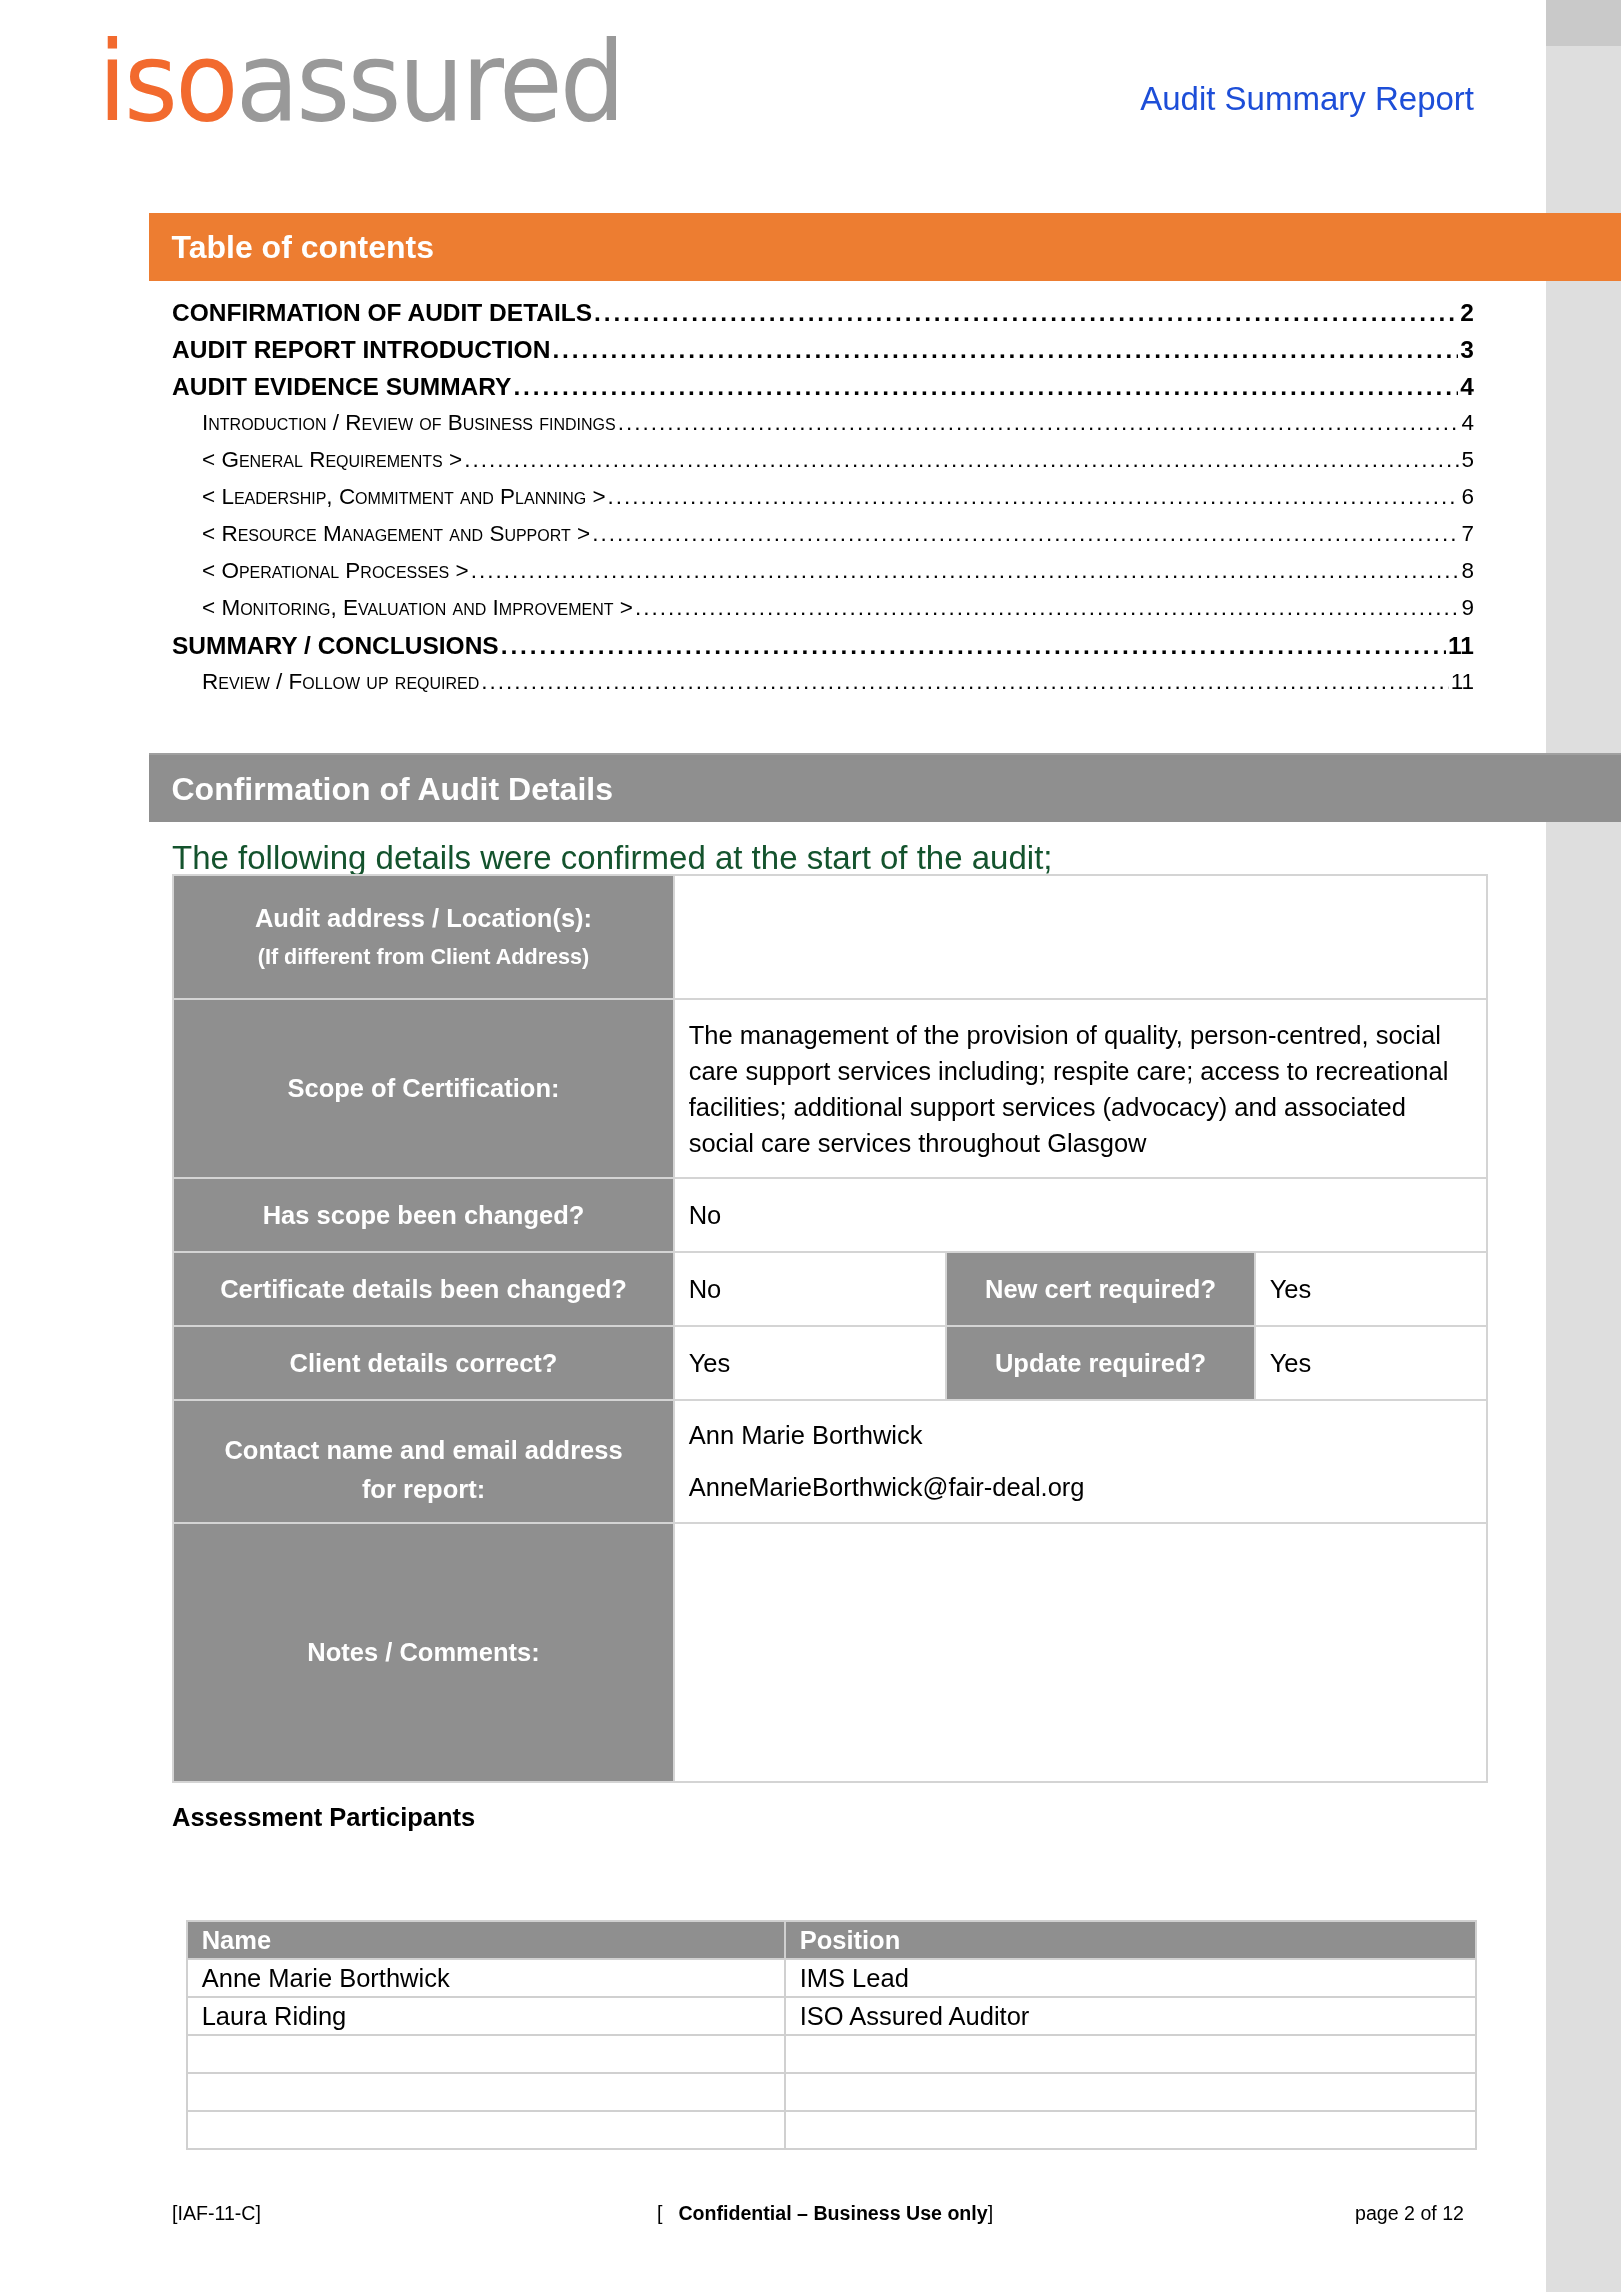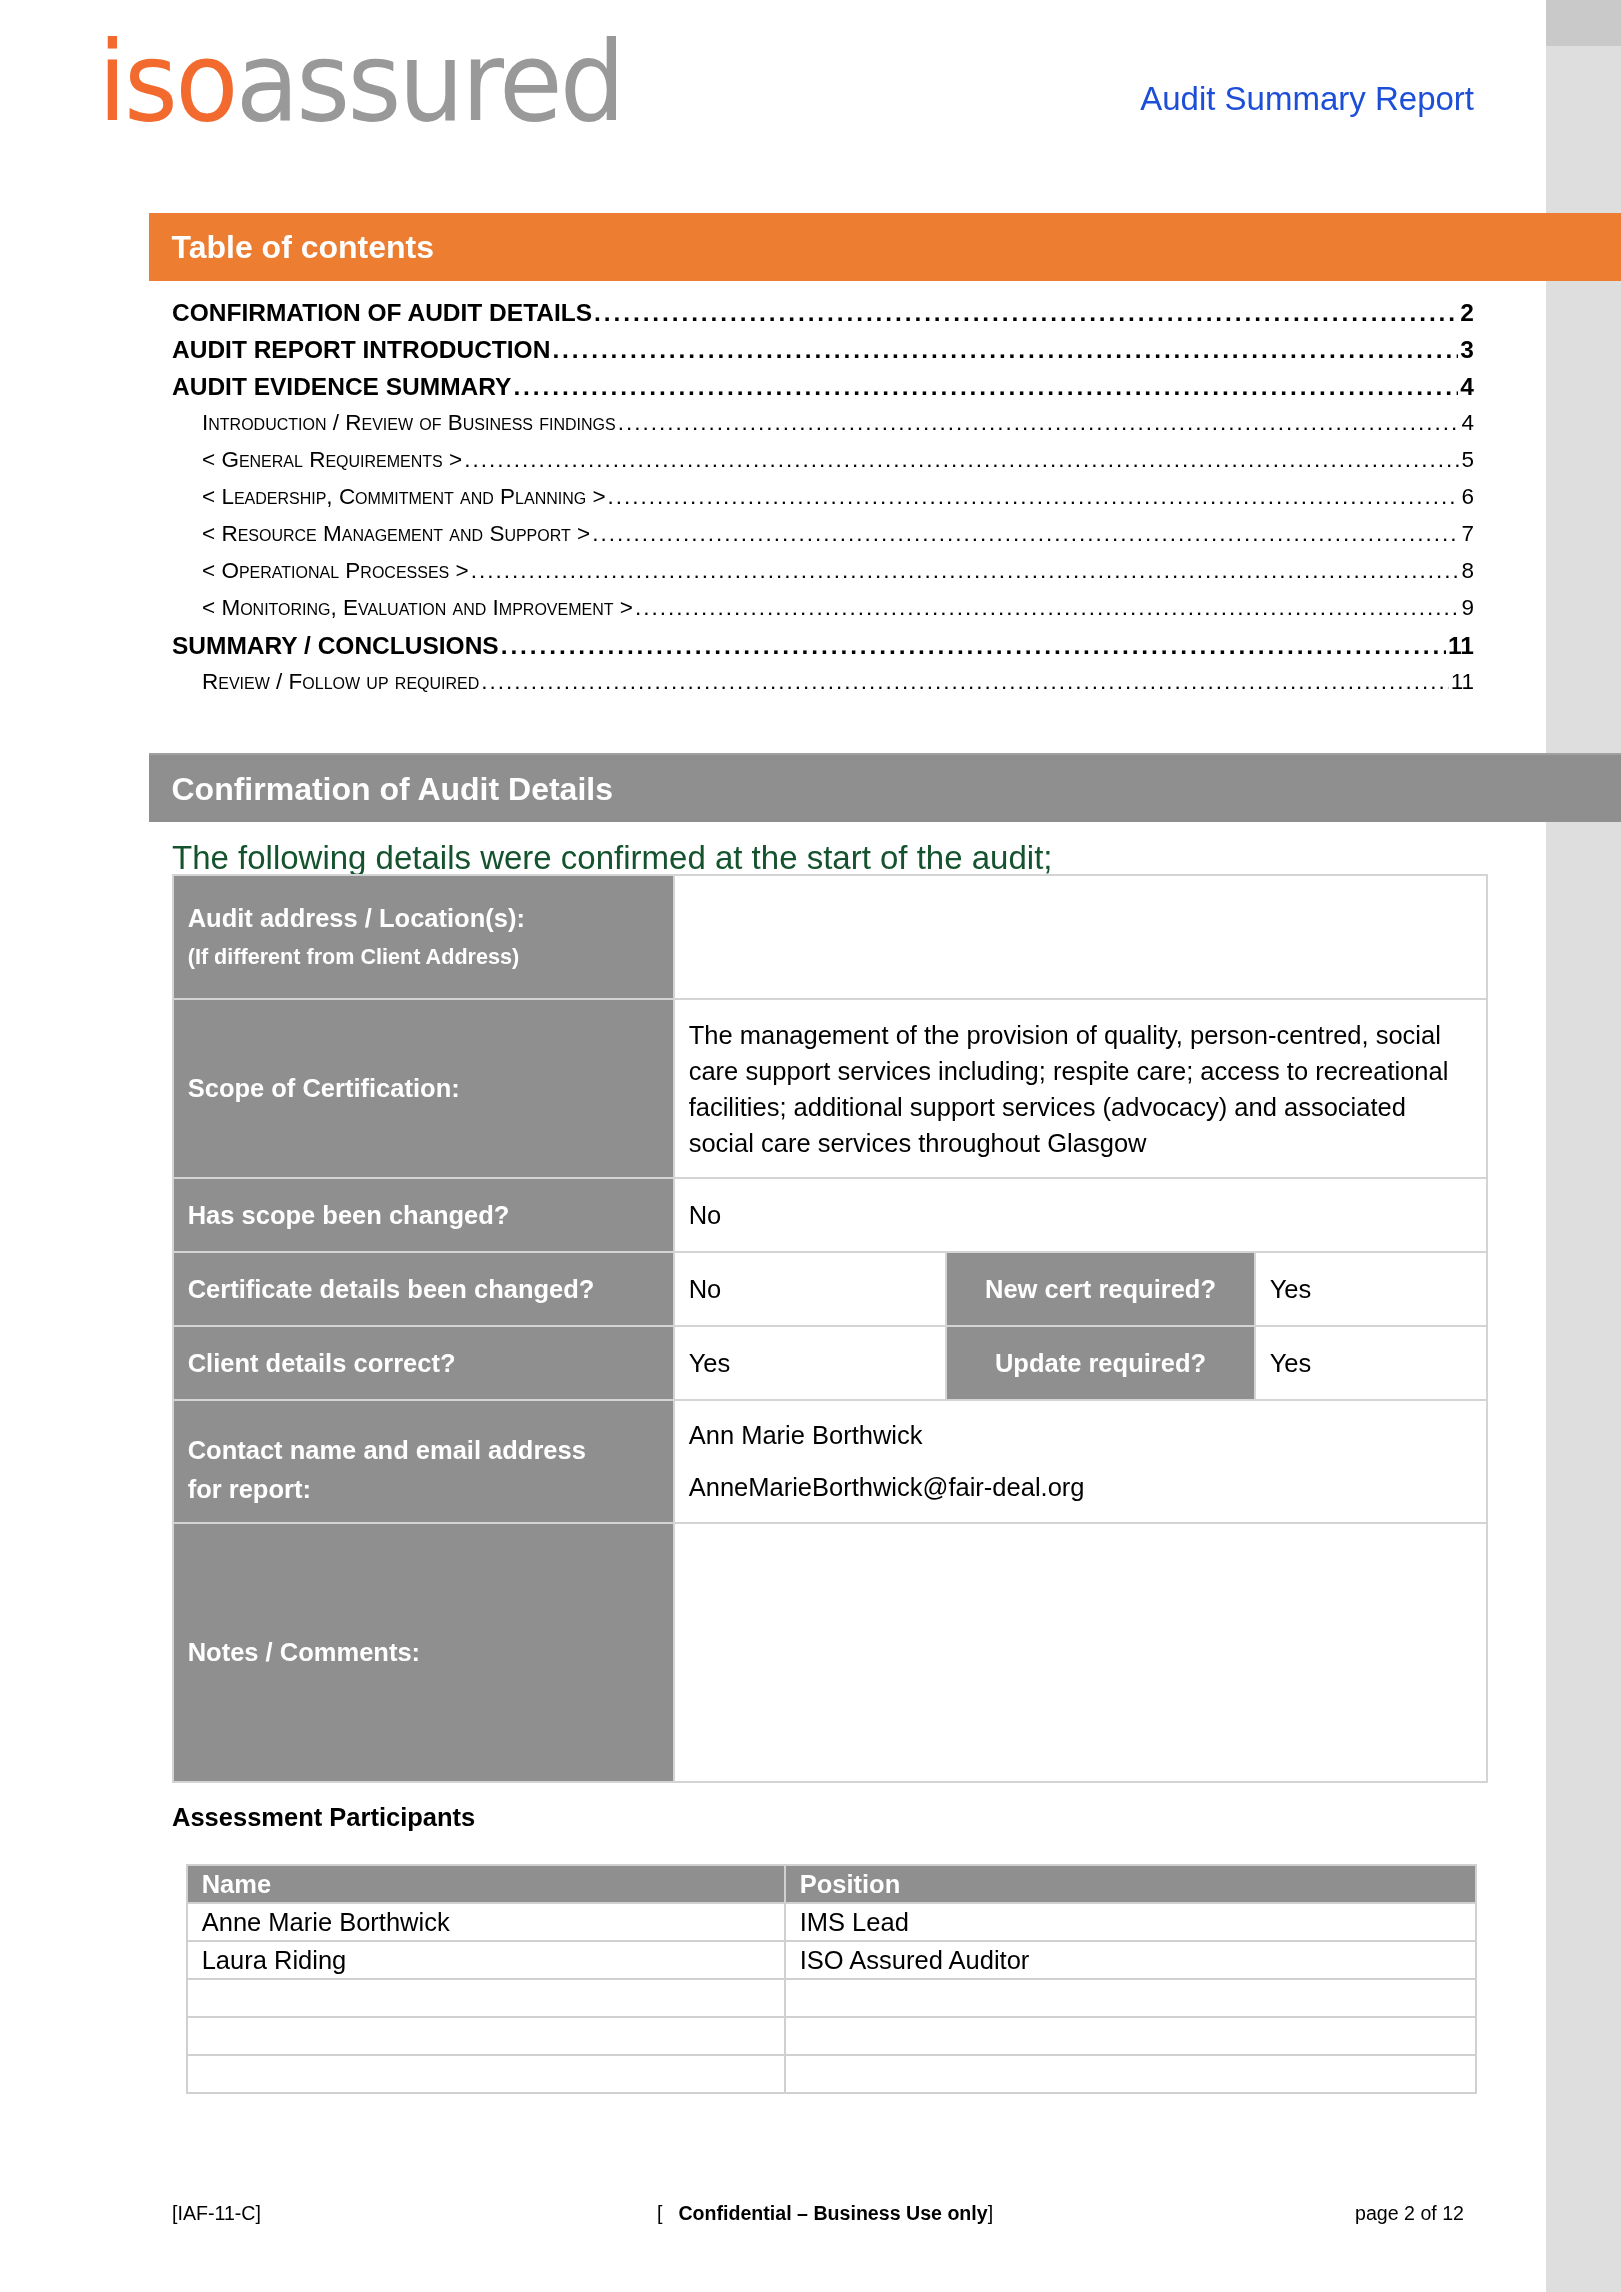--- a/index.html
+++ b/index.html
@@ -24,30 +24,30 @@
   .toc-row.l1 { font-weight:bold; font-size:24.5px; }
   .toc-row.l2 { font-size:22.5px; padding-left:30px; font-variant:small-caps; }
   .toc-row .dots { flex:1; overflow:hidden; margin:0 2px; letter-spacing:2px; }
   .toc-row .dots::after { content:"........................................................................................................................................................................................................................................"; }
   .toc-row.l1 .dots { letter-spacing:2.9px; }
 
   .intro { position:absolute; left:172px; top:839px; font-size:33px; color:#14532d; }
 
   .audit-table { position:absolute; left:172px; top:874px; width:1313px; border-collapse:collapse; table-layout:fixed; }
   .audit-table td { border:2px solid #d4d4d4; font-size:25.5px; vertical-align:middle; padding:0 13.7px; box-sizing:border-box; }
-  .audit-table td.lbl { background:#8f8f8f; color:#fff; font-weight:bold; text-align:left; padding-right:13.7px; }
+  .audit-table td.lbl { background:#8f8f8f; color:#fff; font-weight:bold; text-align:center; padding-right:13.7px; }
   .audit-table td.val { background:#fff; color:#000; }
   .audit-table td.lbl.left { text-align:center; }
   .sub-lbl { display:block; font-size:21.6px; margin-top:11.8px; }
   .scope-text { line-height:36px; }
   .contact-line { display:block; line-height:39px; }
   .contact-line + .contact-line { margin-top:13.7px; }
 
   .participants-title { position:absolute; left:172px; top:1803px; font-size:25.5px; font-weight:bold; }
-  .participants { position:absolute; left:186px; top:1864px; width:1289px; border-collapse:collapse; table-layout:fixed;padding-left:24px; }
+  .participants { position:absolute; left:186px; top:1920px; width:1289px; border-collapse:collapse; table-layout:fixed;padding-left:24px; }
   .participants th, .participants td { border:2px solid #d0d0d0; height:38px; box-sizing:border-box; font-size:25.5px;
          padding:0 13.7px; text-align:left; vertical-align:middle; }
   .participants th { background:#8f8f8f; color:#fff; font-weight:bold; }
 
   .footer { position:absolute; top:2202px; font-size:19.6px; color:#000; white-space:nowrap;text-align:right; }
   .footer.left { left:172px; }
   .footer.center { left:657px; }
   .footer.center b { font-weight:bold;margin-left:16px; }
   .footer.right { right:157px; }
 </style>

